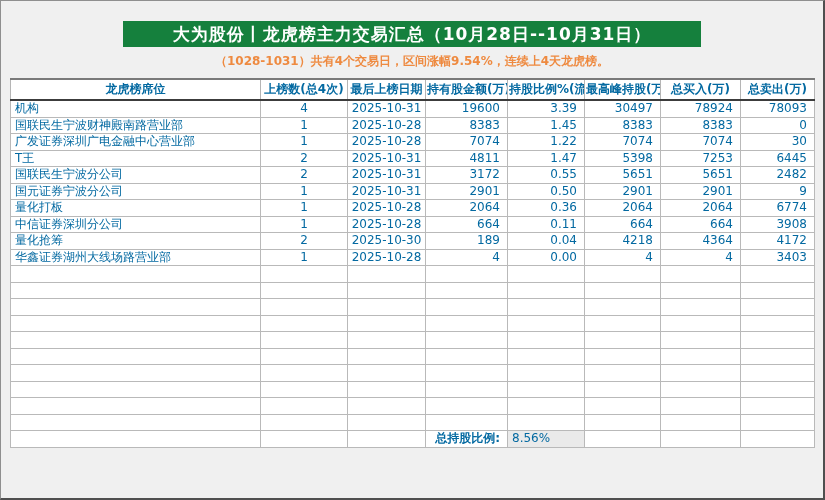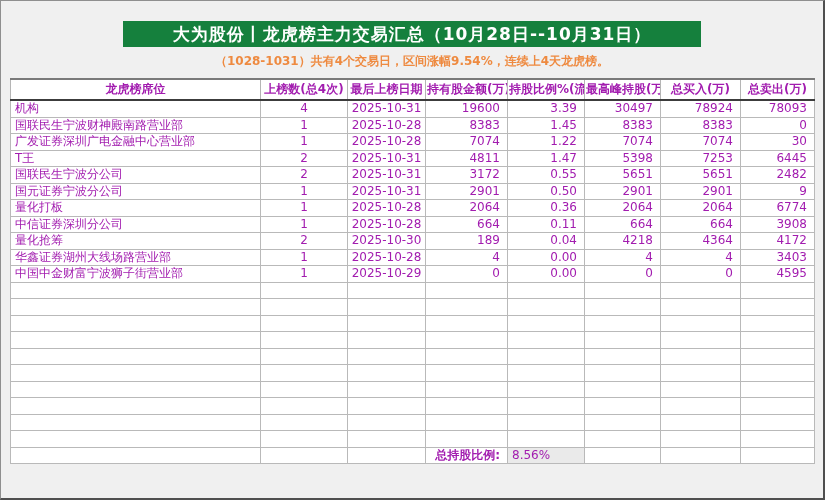--- a/index.html
+++ b/index.html
@@ -39,21 +39,21 @@
   }
   table.lhb{
     border-collapse:collapse;
     table-layout:fixed;
     margin:8px 0 0 9px;
     width:804px;
     background:#ffffff;
     border:1px solid #9a9a9a;
     border-top:2px solid #7a7a7a;
     font-size:12px;
-    color:#a21caf;
+    color:#0369a1;
   }
   table.lhb th{
     border:1px solid #b5b5b5;
     border-bottom:2px solid #3c3c3c;
     height:15px;
     font-size:12px;
     font-weight:bold;
     text-align:center;
     padding:1px 1px;
     white-space:nowrap;
@@ -202,30 +202,20 @@
           <td class="al">华鑫证券湖州大线场路营业部</td>
           <td class="ac">1</td>
           <td class="ac">2025-10-28</td>
           <td class="ar">4</td>
           <td class="ar">0.00</td>
           <td class="ar">4</td>
           <td class="ar">4</td>
           <td class="ar">3403</td>
         </tr>
         <tr>
-          <td class="al">中国中金财富宁波狮子街营业部</td>
-          <td class="ac">1</td>
-          <td class="ac">2025-10-29</td>
-          <td class="ar">0</td>
-          <td class="ar">0.00</td>
-          <td class="ar">0</td>
-          <td class="ar">0</td>
-          <td class="ar">4595</td>
-        </tr>
-        <tr>
           <td></td>
           <td></td>
           <td></td>
           <td></td>
           <td></td>
           <td></td>
           <td></td>
           <td></td>
         </tr>
         <tr>

